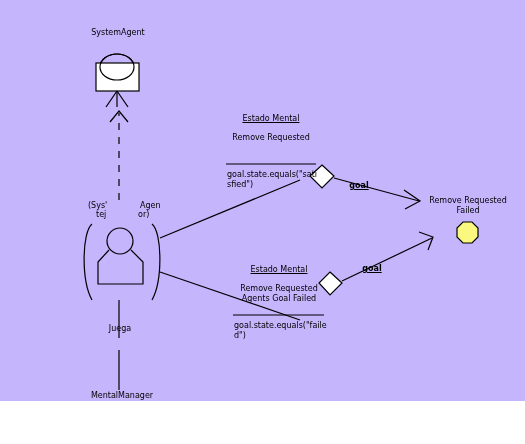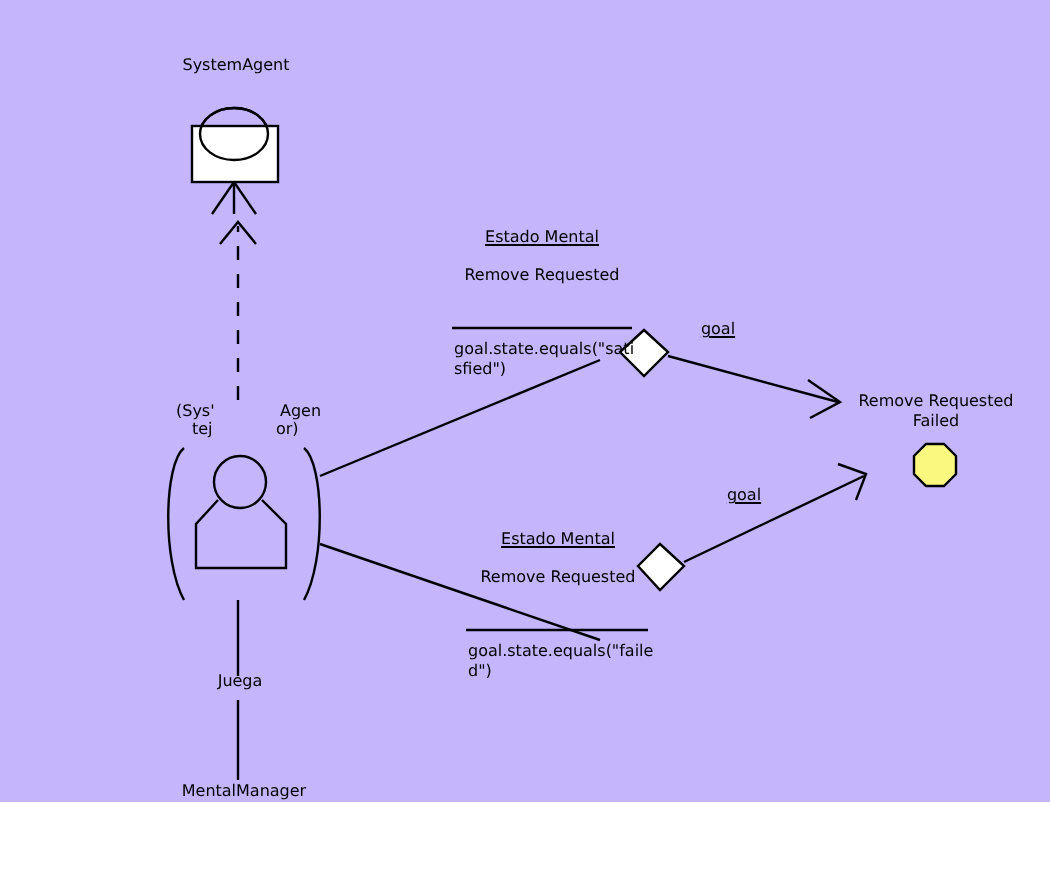--- a/index.html
+++ b/index.html
@@ -28,21 +28,21 @@
     color: #000000;
     font-family: "DejaVu Sans", sans-serif;
     font-size: 8px;
     line-height: 10px;
     white-space: pre;
     letter-spacing: 0px;
   }
   .lbl.c { text-align: center; }
   .lbl.l { text-align: left; }
   .ul { text-decoration: underline; }
-  .bold { font-weight: normal; }
+  .bold { font-weight: bold; margin-top: 21px; }
 </style>
 </head>
 <body>
 
 <div id="canvas">
 
   <svg class="layer" viewBox="0 0 525 444">
 
     <g fill="none" stroke="#000000" stroke-width="1.2">
       <ellipse cx="117" cy="67" rx="17" ry="13"></ellipse>
@@ -114,33 +114,34 @@
 
   </svg>
 
   <div class="lbl c" style="left:72px; top:28px; width:92px;">SystemAgent</div>
 
   <div class="lbl l" style="left:88px; top:201px;">(Sys'</div>
   <div class="lbl l" style="left:96px; top:210px;text-align:center;">tej</div>
   <div class="lbl l" style="left:140px; top:201px;">Agen</div>
   <div class="lbl l" style="left:138px; top:210px;">or)</div>
 
-  <div class="lbl c" style="left:94px; top:336px; width:52px;">Juega</div>
+  <div class="lbl c" style="left:94px; top:324px; width:52px;">Juega</div>
 
   <div class="lbl c" style="left:76px; top:391px; width:92px;">MentalManager</div>
 
   <div class="lbl c ul" style="left:226px; top:114px; width:90px;">Estado Mental</div>
   <div class="lbl c" style="left:222px; top:133px; width:98px;">Remove Requested</div>
   <div class="lbl l" style="left:227px; top:170px;">goal.state.equals("sati</div>
   <div class="lbl l" style="left:227px; top:180px;">sfied")</div>
 
   <div class="lbl c ul bold" style="left:344px; top:160px; width:30px;">goal</div>
 
   <div class="lbl c ul" style="left:234px; top:265px; width:90px;">Estado Mental</div>
   <div class="lbl c" style="left:230px; top:284px; width:98px;">Remove Requested</div>
+  <div class="lbl c" style="left:230px; top:294px; width:98px;">Agents Goal Failed</div>
   <div class="lbl l" style="left:234px; top:321px;">goal.state.equals("faile</div>
   <div class="lbl l" style="left:234px; top:331px;">d")</div>
 
   <div class="lbl c ul bold" style="left:357px; top:243px; width:30px;">goal</div>
 
   <div class="lbl c" style="left:422px; top:196px; width:92px;">Remove Requested</div>
   <div class="lbl c" style="left:422px; top:206px; width:92px;">Failed</div>
 
 </div>
 

